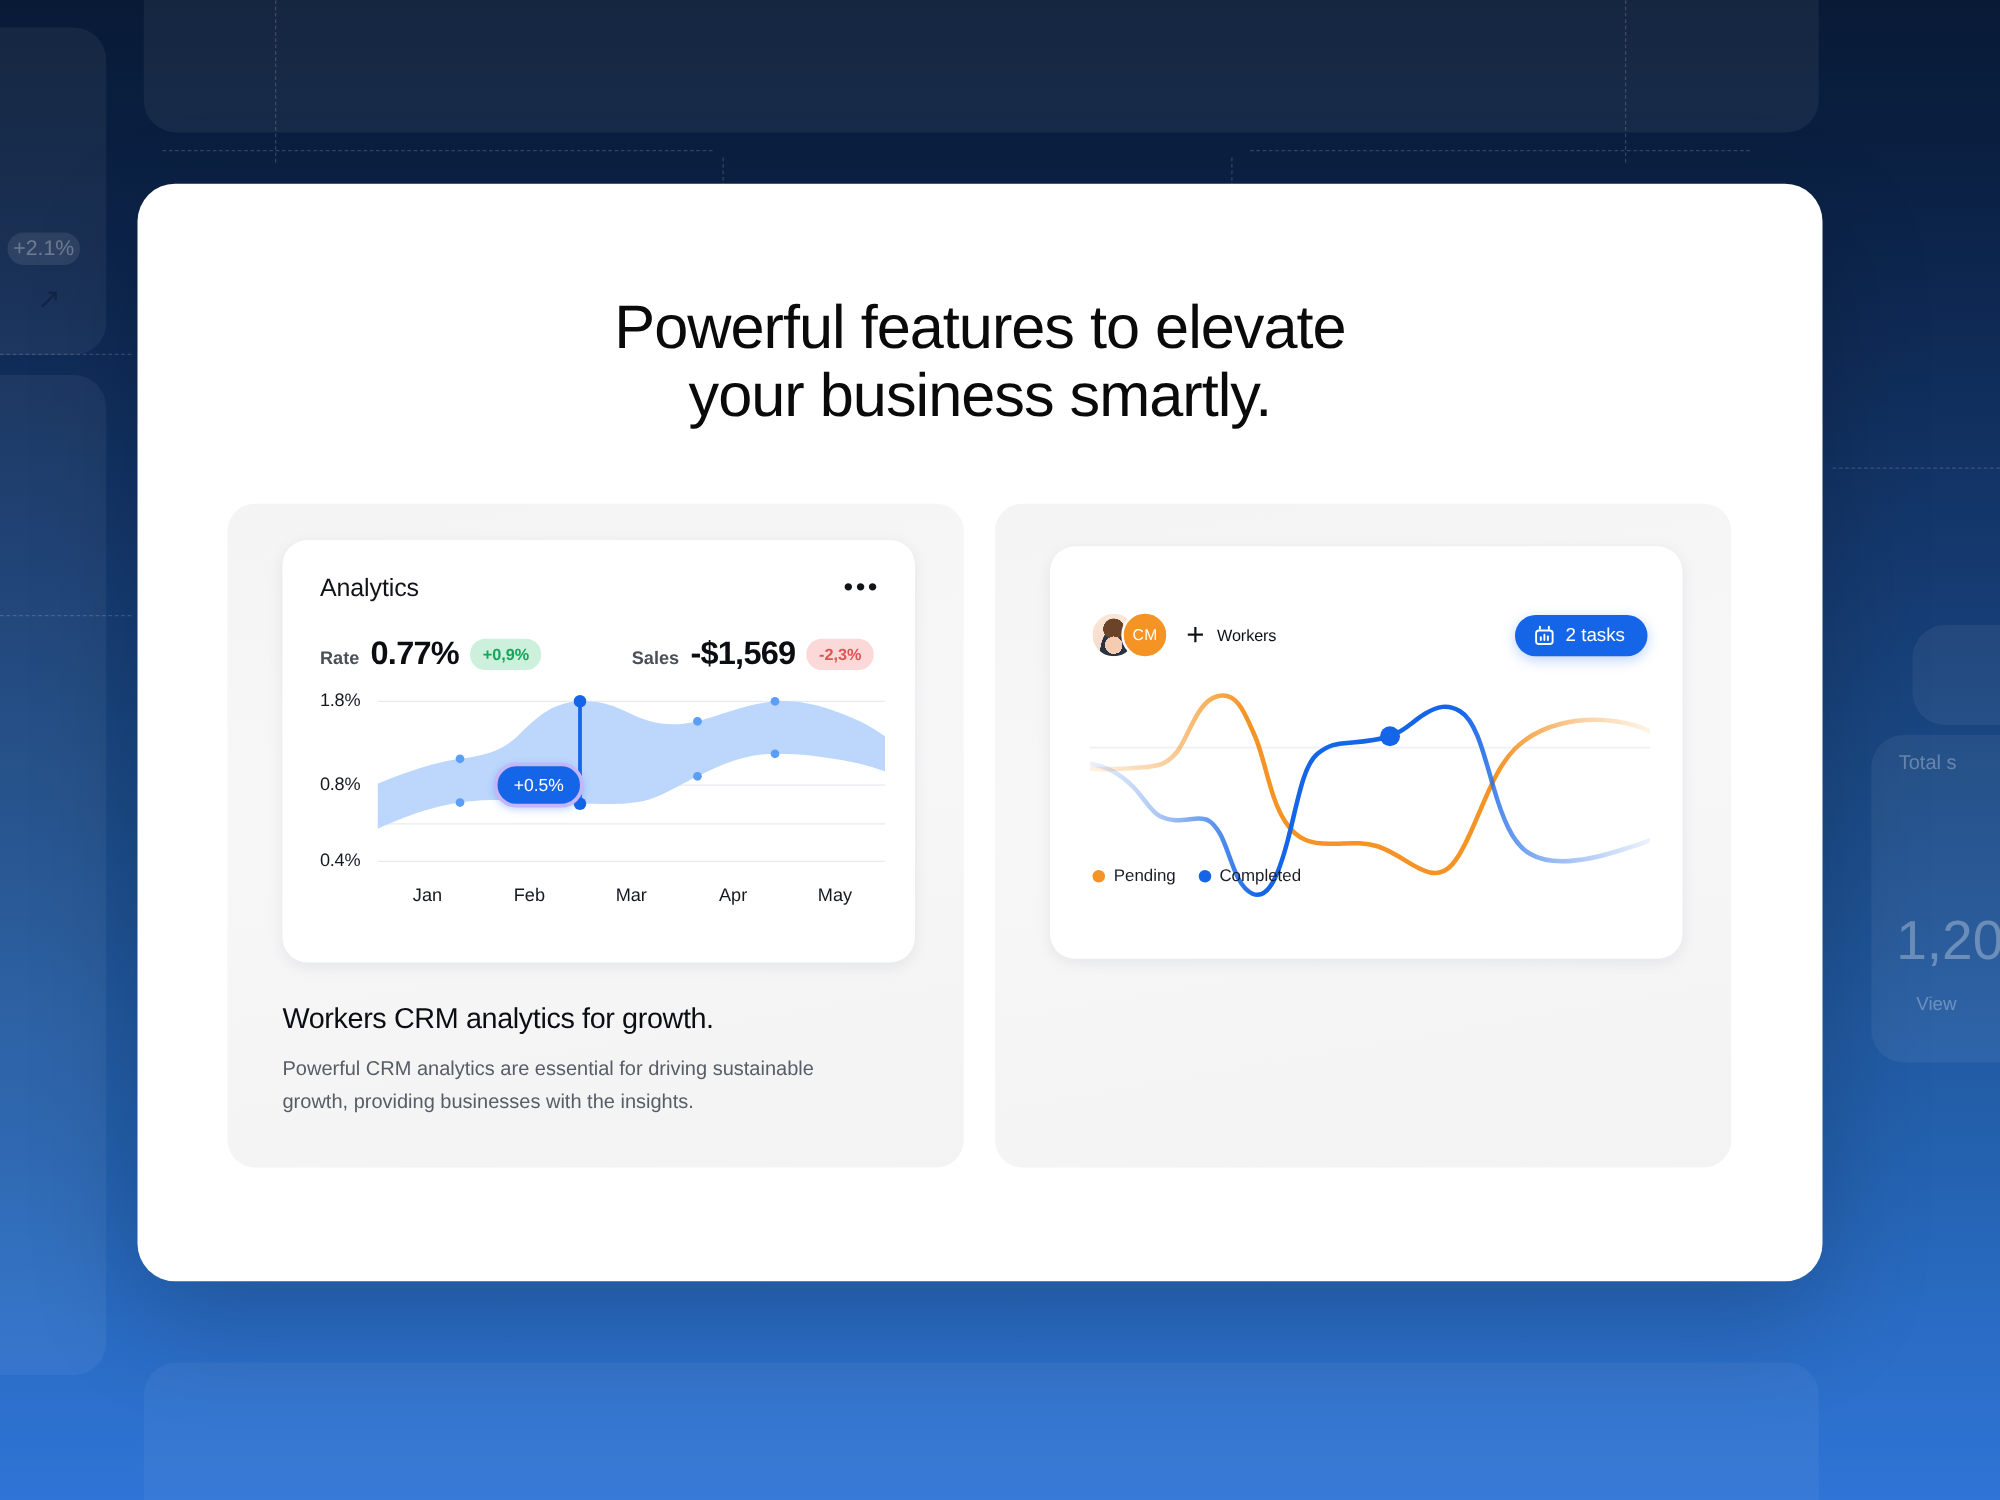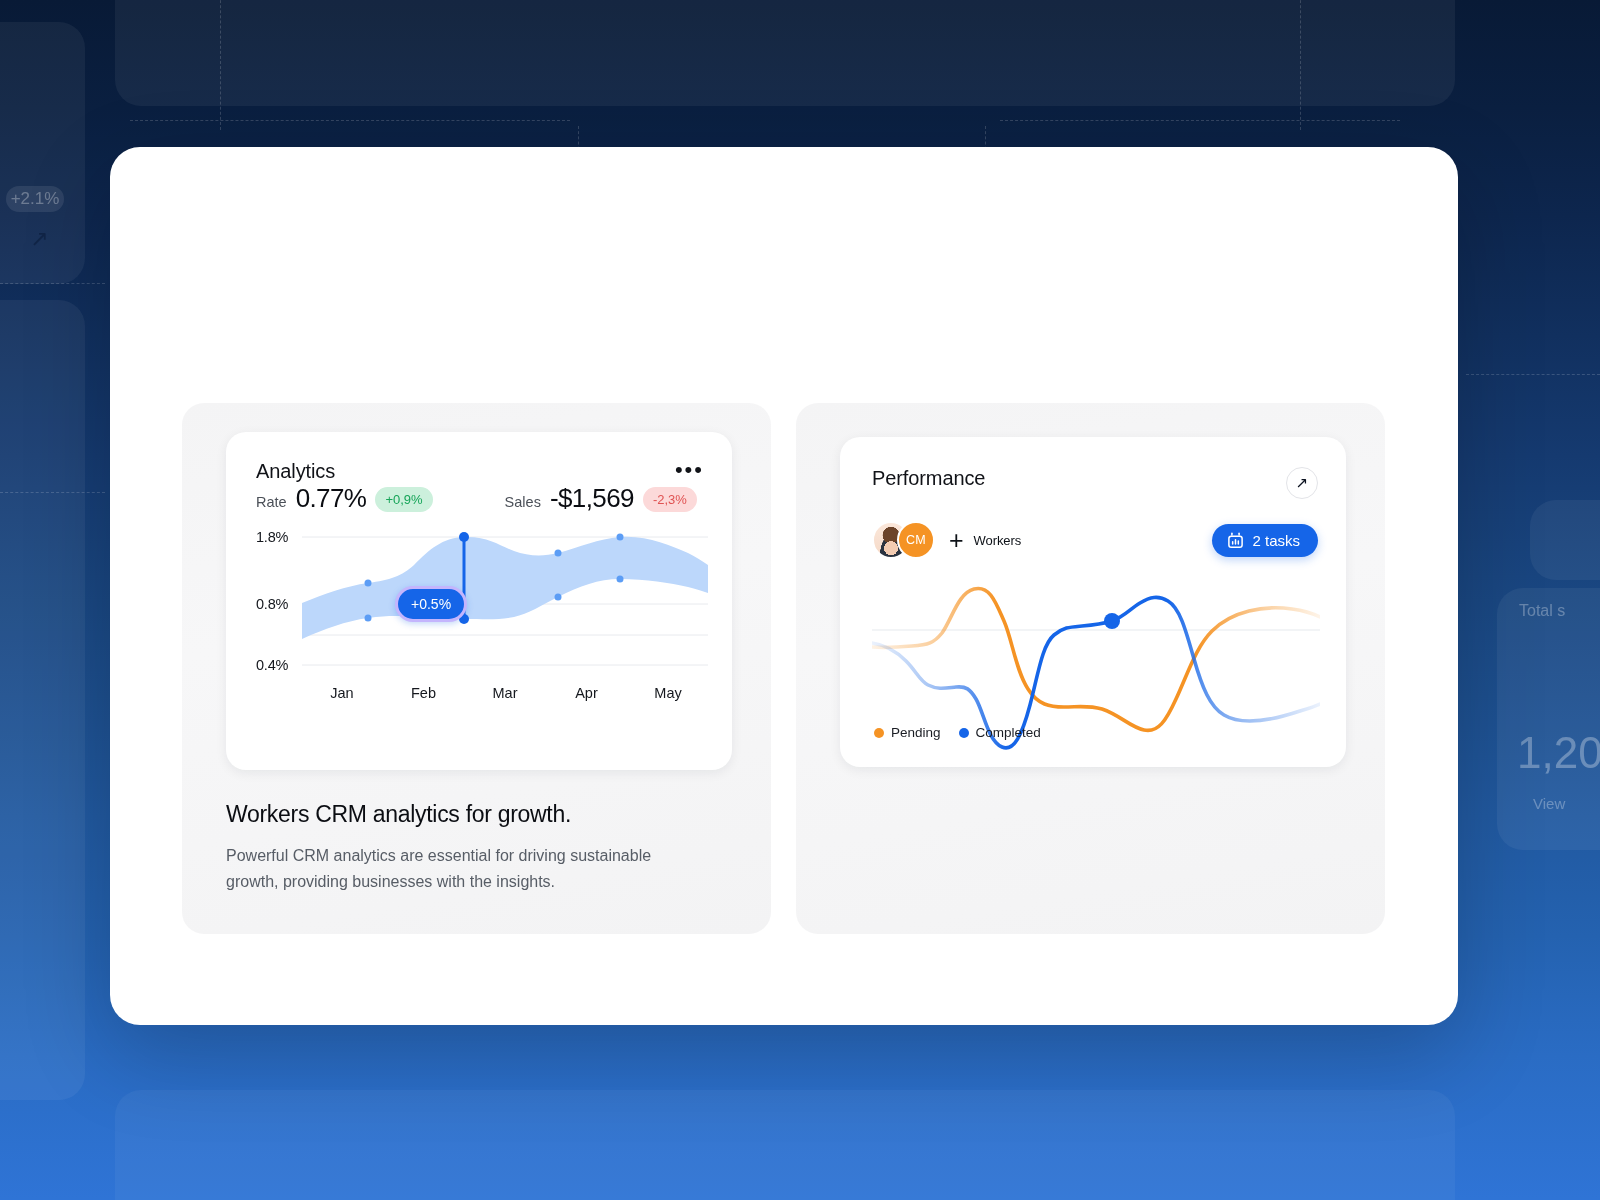--- a/index.html
+++ b/index.html
@@ -129,20 +129,22 @@
     width: 32px; height: 32px; border-radius: 50%;
     border: 1px solid #e3e4e8;
     display: flex; align-items: center; justify-content: center;
     color: #0c1220; font-size: 15px;
     background: #fff;
   }
 
   
   .kpi-row {
     display: flex; align-items: flex-end;
+    margin-top: 24px;
+    font-weight: bold;
   }
   .kpi { display: flex; align-items: baseline; gap: 9px; }
   .kpi-label { font-size: 14.5px; color: #4b5058; }
   .kpi-value { font-size: 26px; color: #0b0d12; letter-spacing: -0.6px; }
   .kpi-pill {
     font-size: 13px; border-radius: 999px; padding: 5px 10px;
     position: relative; top: -3px;
   }
   .kpi-pill.up   { background: #ccf0dc; color: #17a559; }
   .kpi-pill.down { background: #fcd9d9; color: #e05353; }
@@ -262,20 +264,24 @@
 
     <div class="ghost-card" style="left:1497px; top:588px; width:230px; height:262px;"></div>
     <div class="ghost-text" style="left:1519px; top:602px; font-size:16px;">Total s</div>
     <div class="ghost-text" style="left:1517px; top:728px; font-size:44px;">1,20</div>
     <div class="ghost-text" style="left:1533px; top:795px; font-size:15px;">View</div>
     <div class="ghost-card" style="left:1530px; top:500px; width:220px; height:80px;"></div>
   </div>
 
   <div id="panel">
 
+    <h1 id="headline">
+      <span>Powerful features to elevate</span><br>
+      <span>your business smartly.</span>
+    </h1>
 
     <div class="features">
 
       <div class="feature-card">
 
         <div class="widget left">
           <div class="w-head">
             <div class="w-title">Analytics</div>
             <div class="dots-btn">•••</div>
           </div>
@@ -351,24 +357,20 @@
 
         <div class="copy">
           <div class="copy-h">Workers CRM analytics for growth.</div>
           <div class="copy-p">Powerful CRM analytics are essential for driving sustainable growth, providing businesses with the insights.</div>
         </div>
       </div>
 
       <div class="feature-card">
 
         <div class="widget right">
-          <div class="w-head">
-            <div class="w-title">Performance</div>
-            <div class="ext-btn">↗</div>
-          </div>
 
           <div class="p-row">
             <div class="p-left">
               <div class="avatars">
                 <div class="av photo"></div>
                 <div class="av cm">CM</div>
               </div>
               <div class="plus-ico">+</div>
               <div class="workers-lbl">Workers</div>
             </div>

